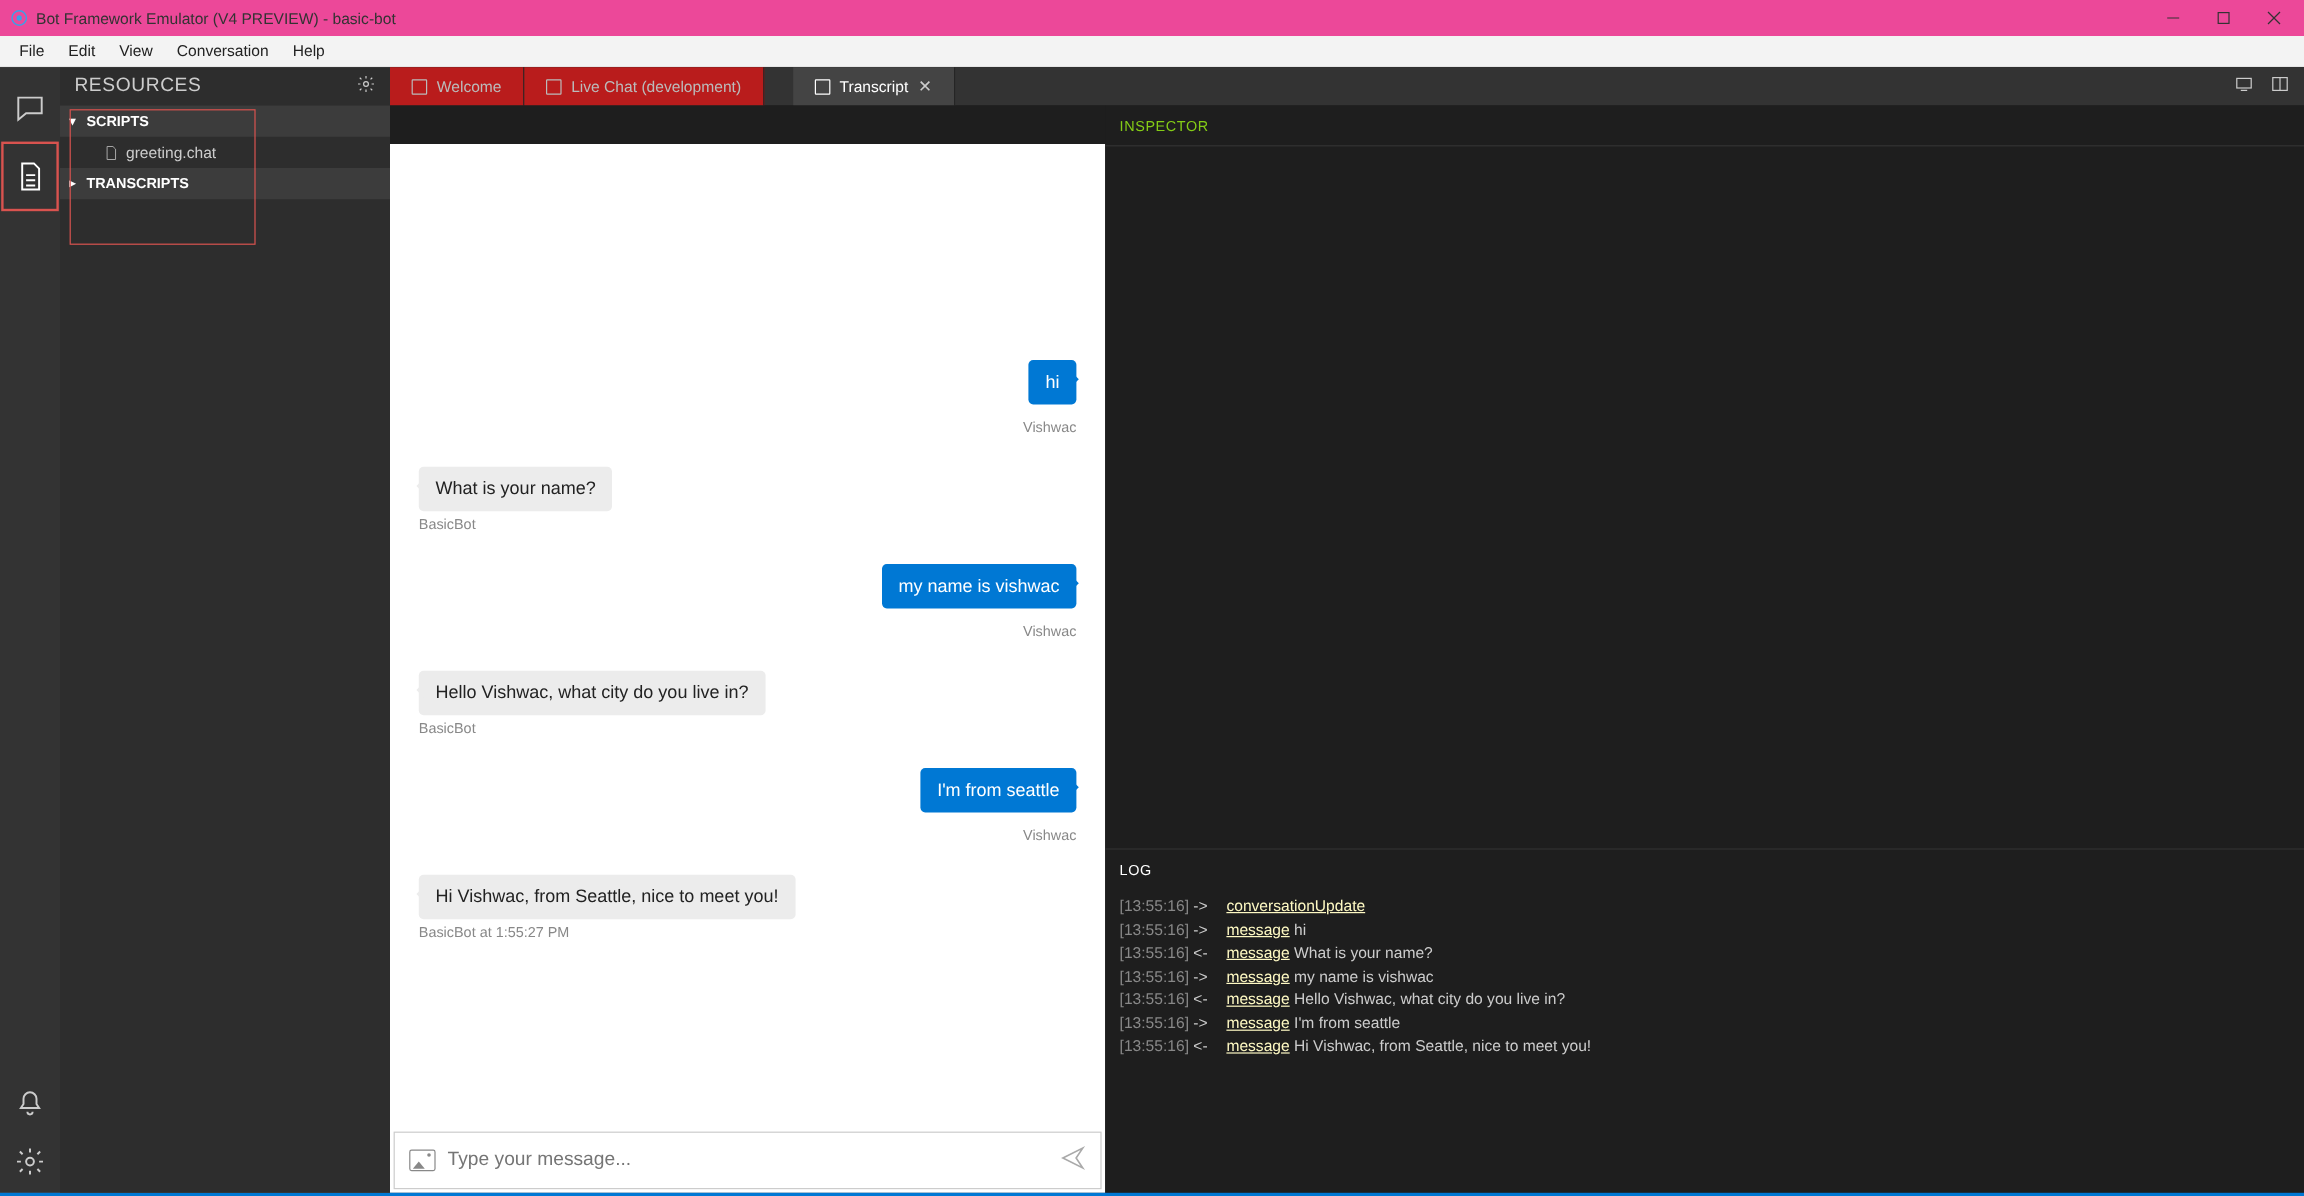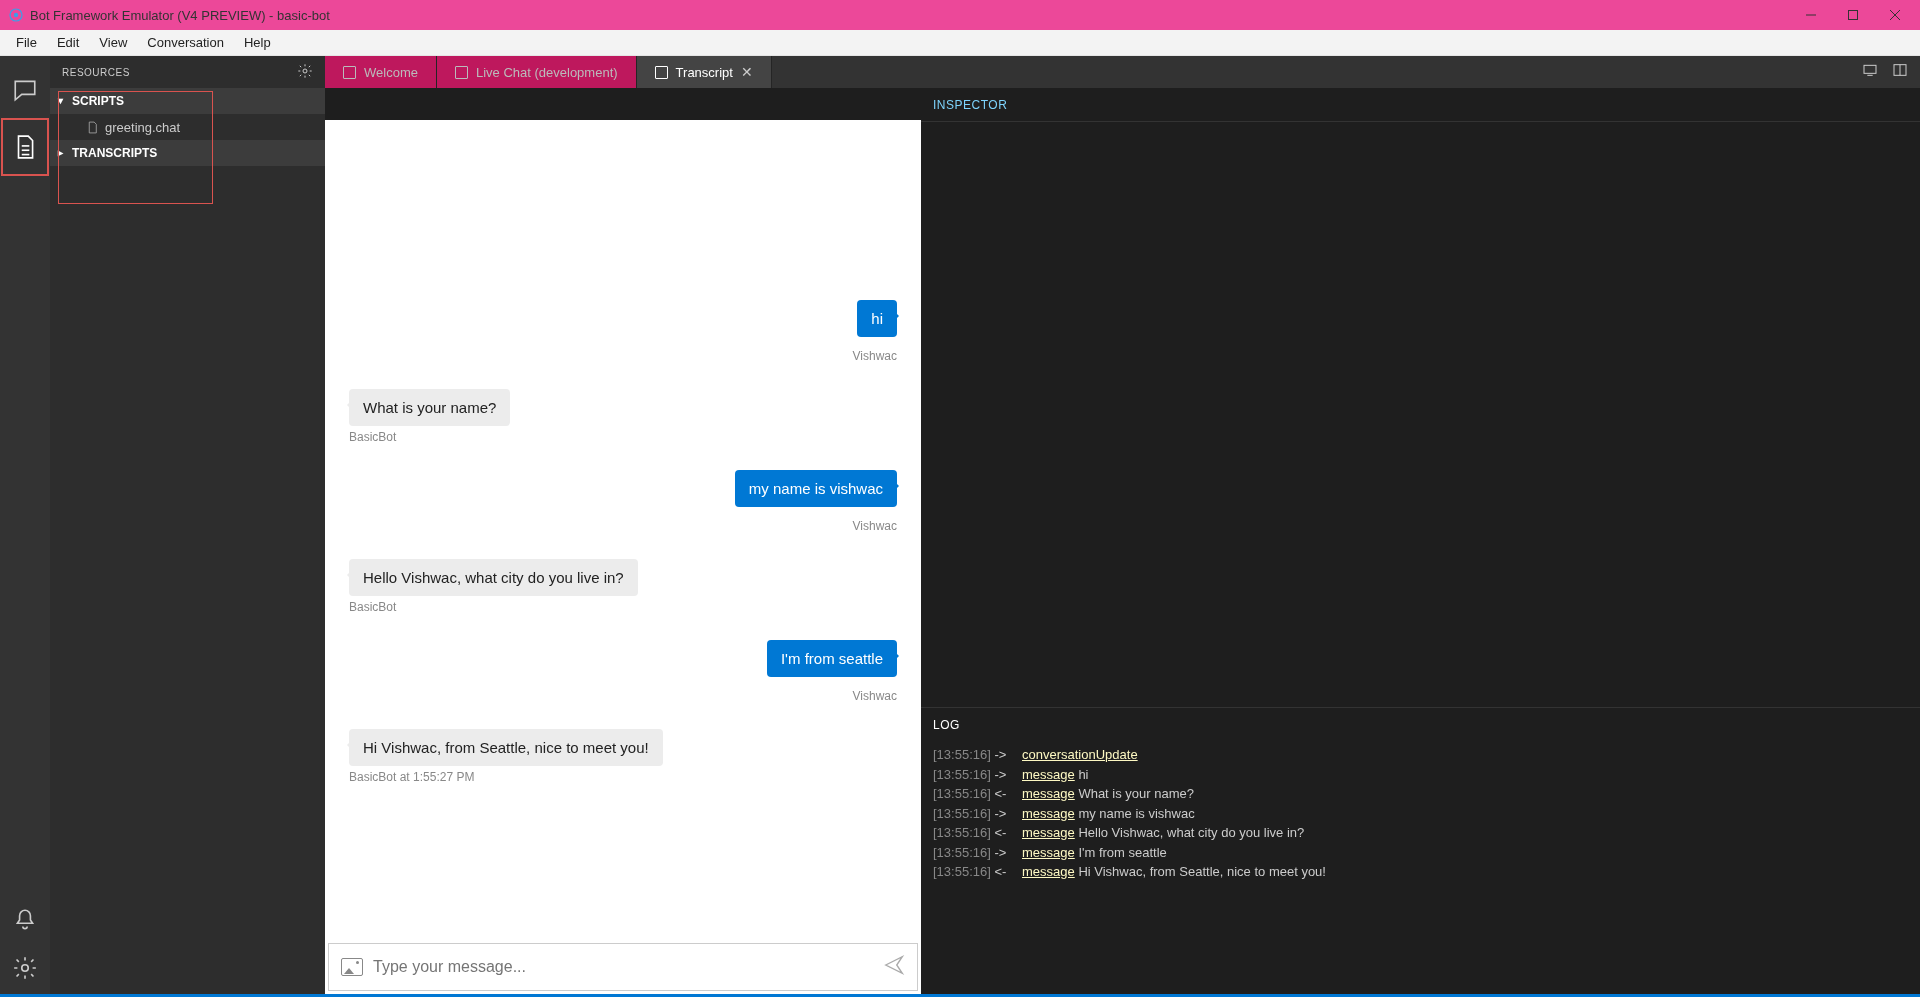--- a/index.html
+++ b/index.html
@@ -21,33 +21,33 @@
 
 
 .activitybar { width: 50px; background: #333333; display: flex; flex-direction: column; align-items: center; padding-top: 12px; }
 .activitybar .act-icon { width: 48px; height: 44px; display: flex; align-items: center; justify-content: center; color: #ccc; cursor: pointer; margin-bottom: 4px; }
 .activitybar .act-icon.highlighted { border: 2px solid #d9534f; height: 58px; margin-top: 2px; }
 .activitybar .spacer { flex: 1; }
 .activitybar svg { width: 26px; height: 26px; }
 
 
 .sidebar { width: 275px; background: #2d2d2d; color: #ccc; display: flex; flex-direction: column; font-size: 13px; position: relative; }
-.sidebar-header { height: 32px; display: flex; align-items: center; justify-content: space-between; padding: 0 12px; font-size: 10px; letter-spacing: 0.5px; color: #ccc; }
+.sidebar-header { height: 32px; display: flex; align-items: center; justify-content: space-between; padding: 0 12px; font-size: 16px; letter-spacing: 0.5px; color: #ccc; }
 .sidebar-header .gear { cursor: pointer; }
 .tree { padding: 0; }
 .tree-section { font-weight: 600; font-size: 12px; padding: 6px 12px 6px 22px; background: #3c3c3c; color: #fff; cursor: pointer; position: relative; margin-bottom: 1px; }
 .tree-section .caret { position: absolute; left: 8px; top: 7px; font-size: 10px; }
 .tree-file { padding: 5px 12px 5px 36px; color: #ccc; cursor: pointer; display: flex; align-items: center; gap: 6px; }
 .highlight-box { position: absolute; top: 35px; left: 8px; width: 155px; height: 113px; border: 1px solid #d9534f; pointer-events: none; }
 
 
 .editor { flex: 1; display: flex; flex-direction: column; background: #1e1e1e; min-width: 0; }
 .tabrow { height: 32px; background: #333333; display: flex; align-items: stretch; }
-.tab { display: flex; align-items: center; gap: 8px; padding: 0 18px; color: #bbb; font-size: 13px; cursor: pointer; background: #be185d; border-right: 1px solid #252525; }
-.tab.active { background: #444444; color: #fff; }
+.tab { display: flex; align-items: center; gap: 8px; padding: 0 18px; color: #bbb; font-size: 13px; cursor: pointer; background: #b91c1c; border-right: 1px solid #252525; }
+.tab.active { background: #444444; color: #fff; margin-left: 24px; }
 .tab .tab-icon { width: 13px; height: 13px; border: 1px solid currentColor; border-radius: 1px; display: inline-block; position: relative; }
 .tab .tab-close { color: #ccc; font-size: 14px; cursor: pointer; }
 .tabrow .tab-spacer { flex: 1; }
 .tabrow .right-icons { display: flex; align-items: center; gap: 14px; padding: 0 12px; color: #ccc; }
 .tabrow .right-icons svg { width: 16px; height: 16px; cursor: pointer; }
 
 
 .content-row { flex: 1; display: flex; background: #1e1e1e; min-height: 0; }
 
 
@@ -66,21 +66,21 @@
 .msg-group.user .meta { text-align: right; margin-top: 12px; }
 .composer { height: 48px; border-top: 1px solid #ddd; display: flex; align-items: center; padding: 0 12px; background: #fff; margin: 3px; border: 1px solid #ccc; }
 .composer .img-icon { width: 22px; height: 18px; border: 1.5px solid #888; border-radius: 2px; margin-right: 10px; position: relative; }
 .composer .img-icon::after { content: ''; position: absolute; bottom: 1px; left: 2px; width: 0; height: 0; border-left: 5px solid transparent; border-right: 5px solid transparent; border-bottom: 6px solid #888; }
 .composer .img-icon::before { content: ''; position: absolute; top: 2px; right: 3px; width: 3px; height: 3px; background: #888; border-radius: 50%; }
 .composer input { flex: 1; border: none; outline: none; font-size: 16px; color: #555; }
 .composer .send { color: #aaa; cursor: pointer; }
 
 
 .rightpanel { flex: 1; display: flex; flex-direction: column; background: #1e1e1e; color: #ccc; }
-.inspector-header { height: 34px; display: flex; align-items: center; padding: 12px 12px; font-size: 12px; letter-spacing: 0.5px; color: #7dd3fc; border-bottom: 1px solid #333; }
+.inspector-header { height: 34px; display: flex; align-items: center; padding: 12px 12px; font-size: 12px; letter-spacing: 0.5px; color: #84cc16; border-bottom: 1px solid #333; }
 .inspector-body { flex: 1; }
 .log-header { height: 34px; display: flex; align-items: center; padding: 0 12px; font-size: 12px; letter-spacing: 0.5px; color: #fff; border-top: 1px solid #333; margin-top: 340px; }
 .log-body { flex: 1; padding: 4px 12px; font-family: 'Consolas', monospace; font-size: 13px; line-height: 1.5; overflow: auto; }
 .log-line { white-space: nowrap; }
 .log-time { color: #888; }
 .log-dir { color: #ccc; }
 .log-type { color: #fef9c3; text-decoration: underline; cursor: pointer; margin-left: 12px; }
 .log-text { color: #ccc; }
 
 

